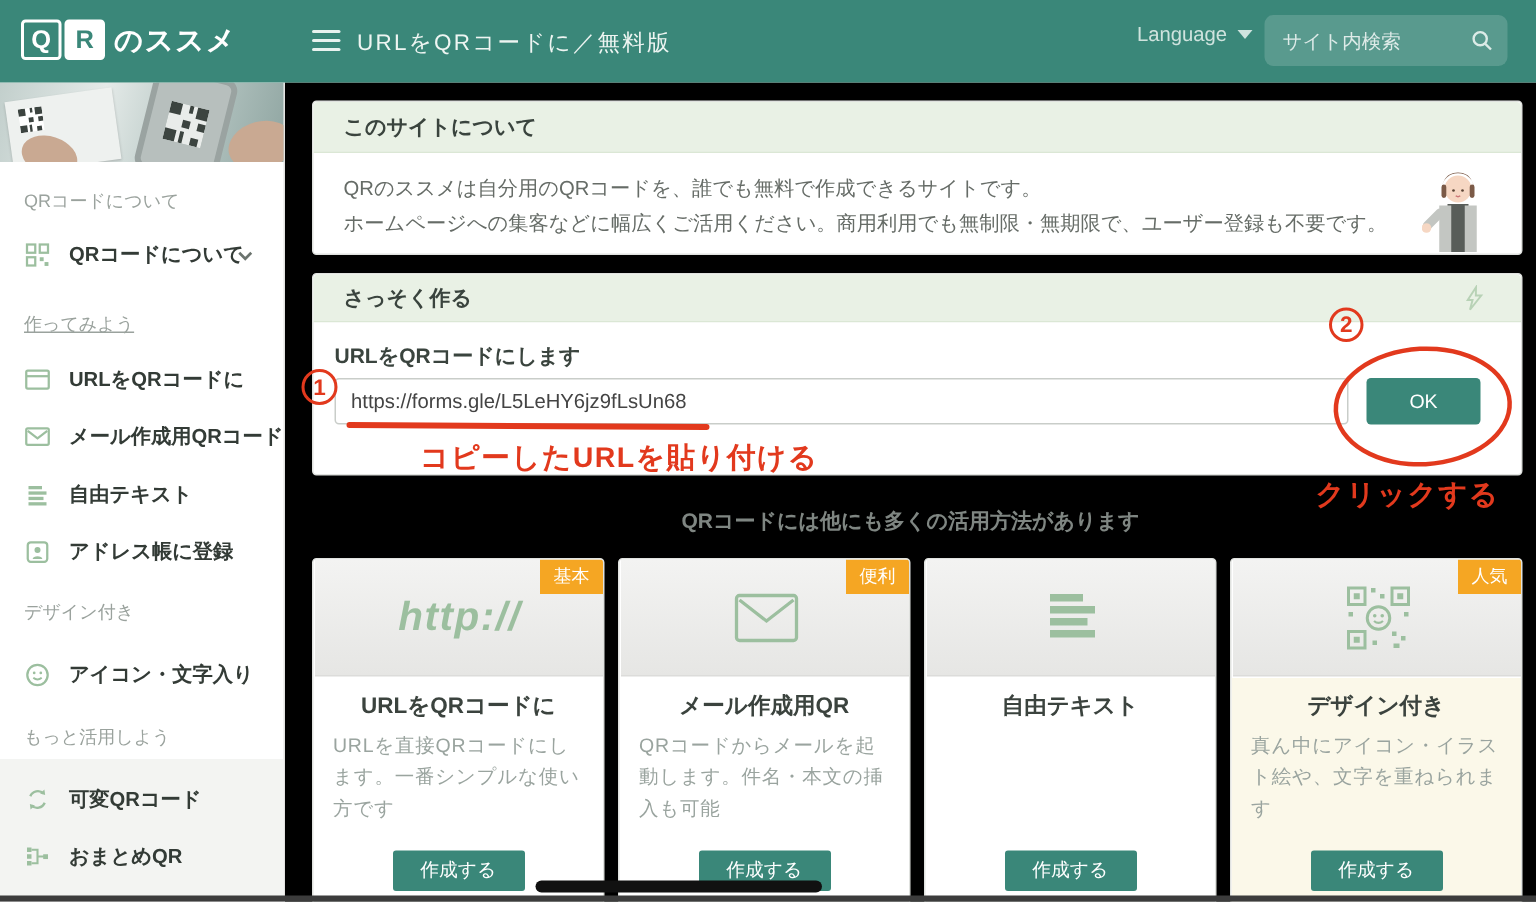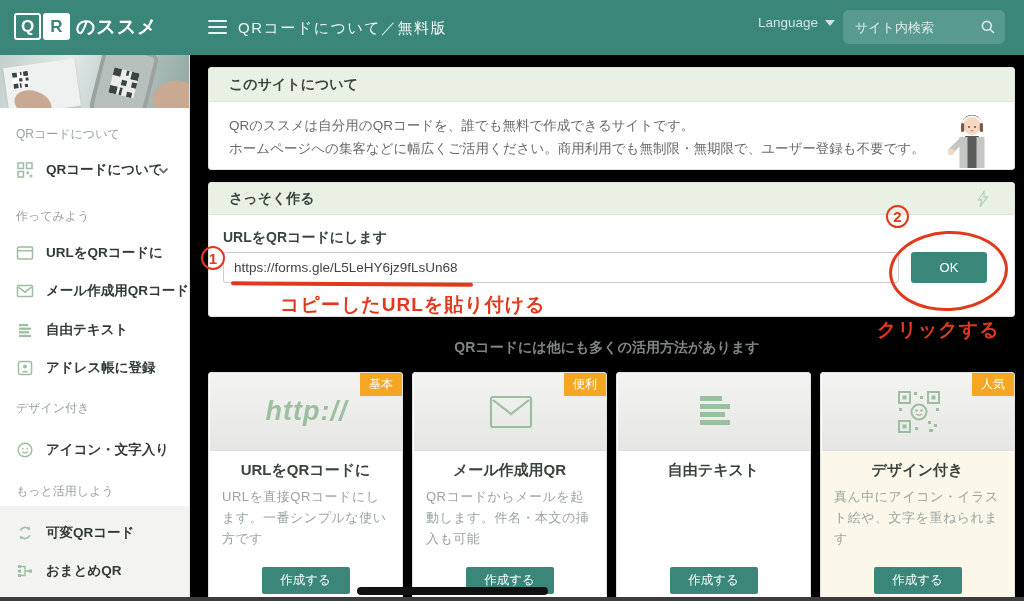--- a/index.html
+++ b/index.html
@@ -73,21 +73,21 @@
   <div class="logo">
     <span class="logo-box logo-q">Q</span>
     <span class="logo-box logo-r">R</span>
     <span class="logo-text">のススメ</span>
   </div>
   <div class="hamburger">
       <i></i>
       <i></i>
       <i></i>
     </div>
-  <div class="header-title">QRコードについて／無料版</div>
+  <div class="header-title">URLをQRコードに／無料版</div>
   <div class="lang">
     <span>Language</span>
     <span class="caret-down"></span>
   </div>
   <div class="search">
     <input placeholder="サイト内検索" style="">
     <svg width="16" height="16" viewBox="0 0 16 16">
       <circle cx="6.8" cy="6.8" r="4.4" fill="none" stroke="#dcebe7" stroke-width="1.6"></circle>
       <path d="M10.2 10.2L14 14" stroke="#dcebe7" stroke-width="1.6"></path>
     </svg>
@@ -125,21 +125,21 @@
           <rect x="10.5" y="10.5" width="2.6" height="2.6"></rect>
           <rect x="13.7" y="13.7" width="2.6" height="2.6"></rect>
         </g>
     </svg>
     <span class="lbl">QRコードについて</span>
     <svg style="position:absolute; left:158px; top:9px;" width="11" height="8" viewBox="0 0 11 8">
       <path d="M1.5 1.5l4 4 4-4" stroke="#6b736e" stroke-width="1.8" fill="none"></path>
     </svg>
   </div>
 
-  <div class="side-label" style="top:153px;">作ってみよう</div>
+  <div class="side-label" style="top:153px;text-decoration:underline;">作ってみよう</div>
 
   <div class="side-item" style="top:186px;">
     <svg class="icn" width="18" height="18" viewBox="0 0 18 18">
       <g fill="none" stroke="#9cbf9f" stroke-width="1.5">
           <rect x="1.5" y="3" width="15" height="12" rx="1"></rect>
           <path d="M1.5 6.8h15"></path>
         </g>
     </svg>
     <span class="lbl">URLをQRコードに</span>
   </div>

